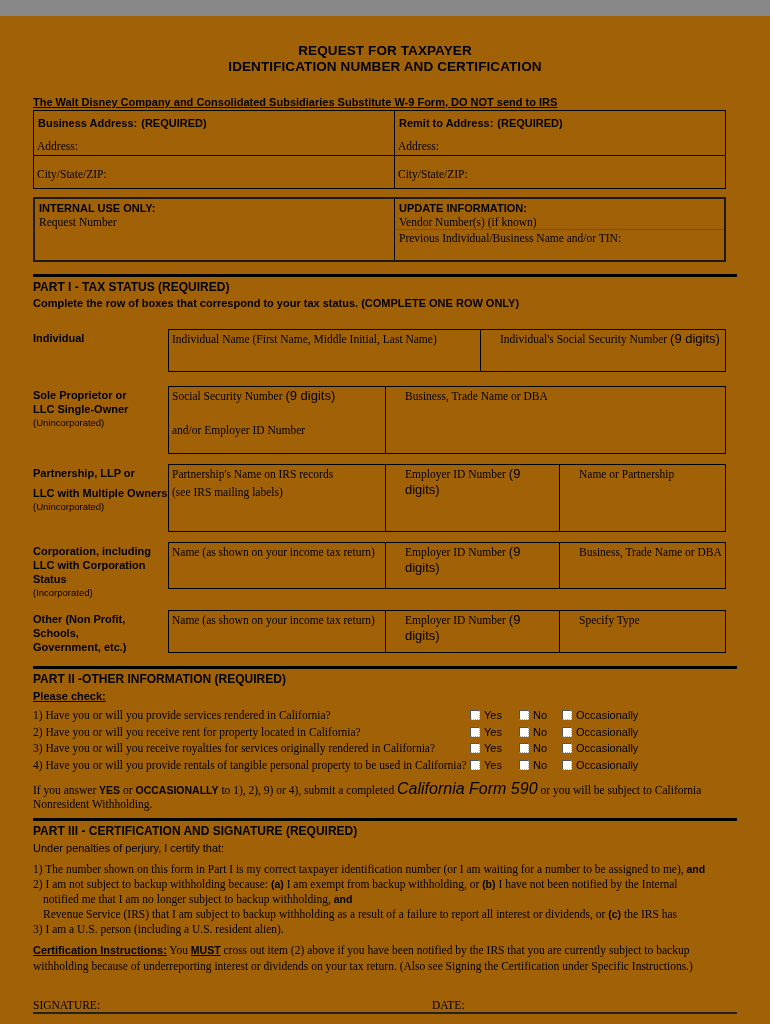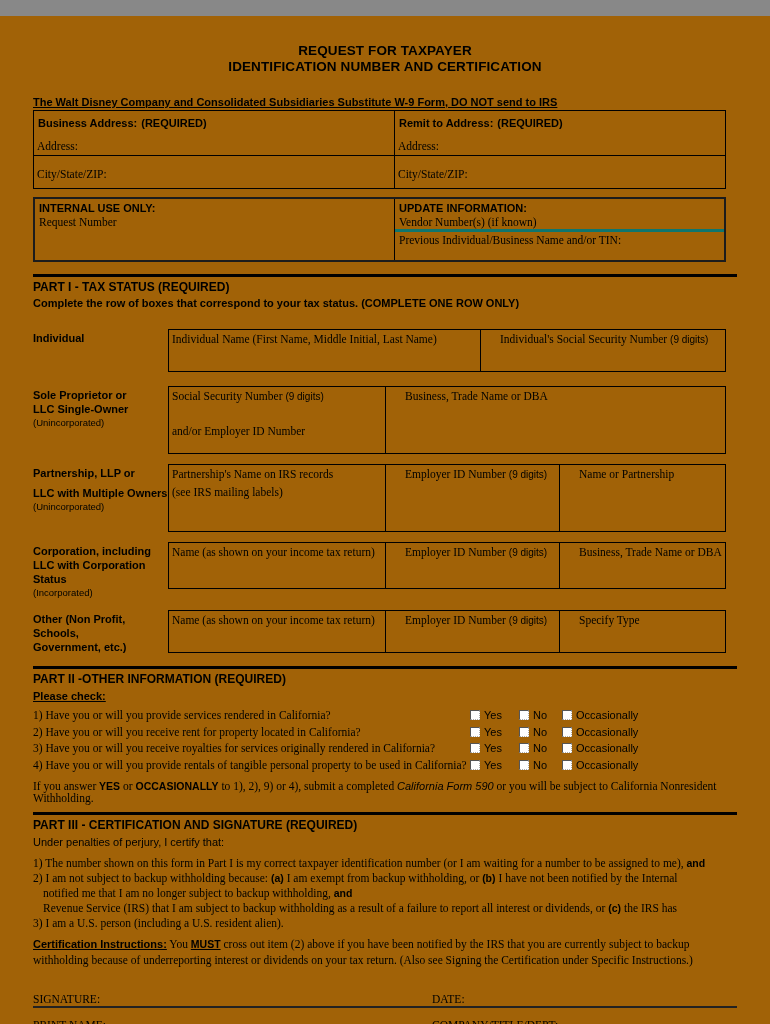--- a/index.html
+++ b/index.html
@@ -29,51 +29,51 @@
   .addr-city    { position:absolute; left:3px; top:57px; font-size:11.5px; }
 
   
   .info-box { width:693px; border:2px solid #1c1c1c; margin-top:8px; display:grid;
               grid-template-columns:360px 329px; }
   .info-left { border-right:1.2px solid #000; padding:3px 4px; height:61px; }
   .info-right { display:flex; flex-direction:column; }
   .info-head { font-family:"Liberation Sans",sans-serif; font-weight:bold; font-size:11px; }
   .info-sub  { font-size:11.5px; margin-top:2px; }
   .info-r1 { padding:3px 4px 0 4px; }
-  .info-r2 { padding:2px 4px 1px 4px; font-size:11.5px; border-bottom:3px solid #0f766e; }
+  .info-r2 { padding:2px 4px 1px 4px; font-size:11.5px; border-bottom:1px solid #0f766e; }
   .info-r3 { padding:2px 4px; font-size:11.5px; flex:1; }
 
   .rule { width:704px; height:3px; background:#000; }
   .part-head { font-family:"Liberation Sans",sans-serif; font-weight:bold; font-size:12px; margin-top:3px; }
   .part-sub  { font-family:"Liberation Sans",sans-serif; font-weight:bold; font-size:11px; margin-top:3px; }
 
   
   .taxrow { display:grid; grid-template-columns:135px 558px; align-items:start; }
   .taxlabel { font-family:"Liberation Sans",sans-serif; font-weight:bold; font-size:11px;
               line-height:14px; padding-top:2px; }
   .taxlabel .small { font-weight:normal; font-size:9.5px; }
   .taxbox { border:1.2px solid #000; display:grid;gap:16px; }
   .cols2 { grid-template-columns:312px 1fr; }
   .cols3 { grid-template-columns:217px 158px 1fr; }
   .taxcell { border-right:1.2px solid #000; padding:1px 3px; font-size:11.5px; line-height:16px; }
   .taxcell:last-child { border-right:none; }
-  .digits { font-family:"Liberation Sans",sans-serif; font-size:10px; }
+  .digits { font-family:"Liberation Sans",sans-serif; font-size:13px; }
 
   
   .pleasecheck { font-family:"Liberation Sans",sans-serif; font-weight:bold; font-size:11px;
                  text-decoration:underline; margin-top:4px; }
   .qrow { display:grid; grid-template-columns:437px 49px 43px 1fr; align-items:center; height:16.5px; }
   .qtext { font-size:11.5px; }
   .opt { display:flex; align-items:center; gap:4px; font-family:"Liberation Sans",sans-serif; font-size:11px; }
   .cb { width:10px; height:10px; display:inline-block; background:#fefefe;
         border-top:1.2px solid #555; border-left:1.2px solid #555;
         border-bottom:1px dotted #aaa; border-right:1px dotted #aaa; }
   .p2footer { margin-top:7px; font-size:11.5px; }
   .p2footer .bs { font-family:"Liberation Sans",sans-serif; font-weight:bold; font-size:10.5px; }
-  .p2footer .it { font-family:"Liberation Sans",sans-serif; font-style:italic; font-size:11px; }
+  .p2footer .it { font-family:"Liberation Sans",sans-serif; font-style:italic; font-size:16px; }
 
   
   .p3intro { font-family:"Liberation Sans",sans-serif; font-size:11px; margin-top:4px; }
   .p3item { font-size:11.5px; line-height:15px; }
   .p3item .bs { font-family:"Liberation Sans",sans-serif; font-weight:bold; font-size:10.5px; }
   .indent { padding-left:10px; }
   .certinstr { margin-top:5px; font-size:11.5px; line-height:16px; }
   .certlabel { font-family:"Liberation Sans",sans-serif; font-weight:bold; font-size:11px; text-decoration:underline; }
   .certinstr .bs { font-family:"Liberation Sans",sans-serif; font-weight:bold; font-size:10.5px; text-decoration:underline; }
 

